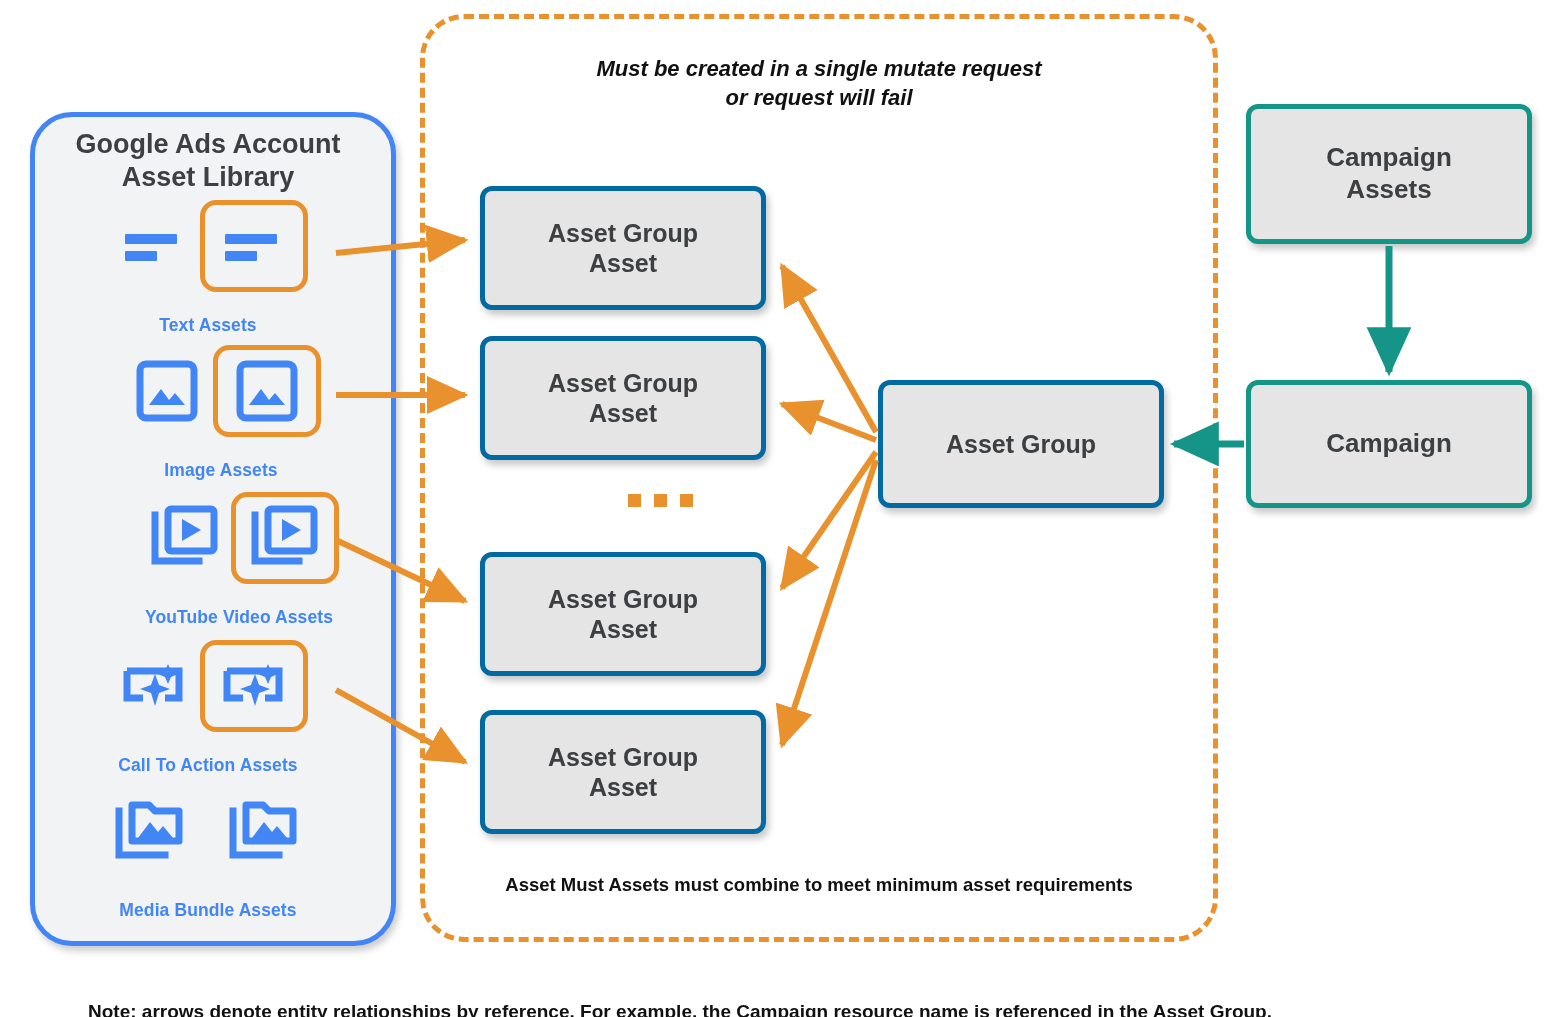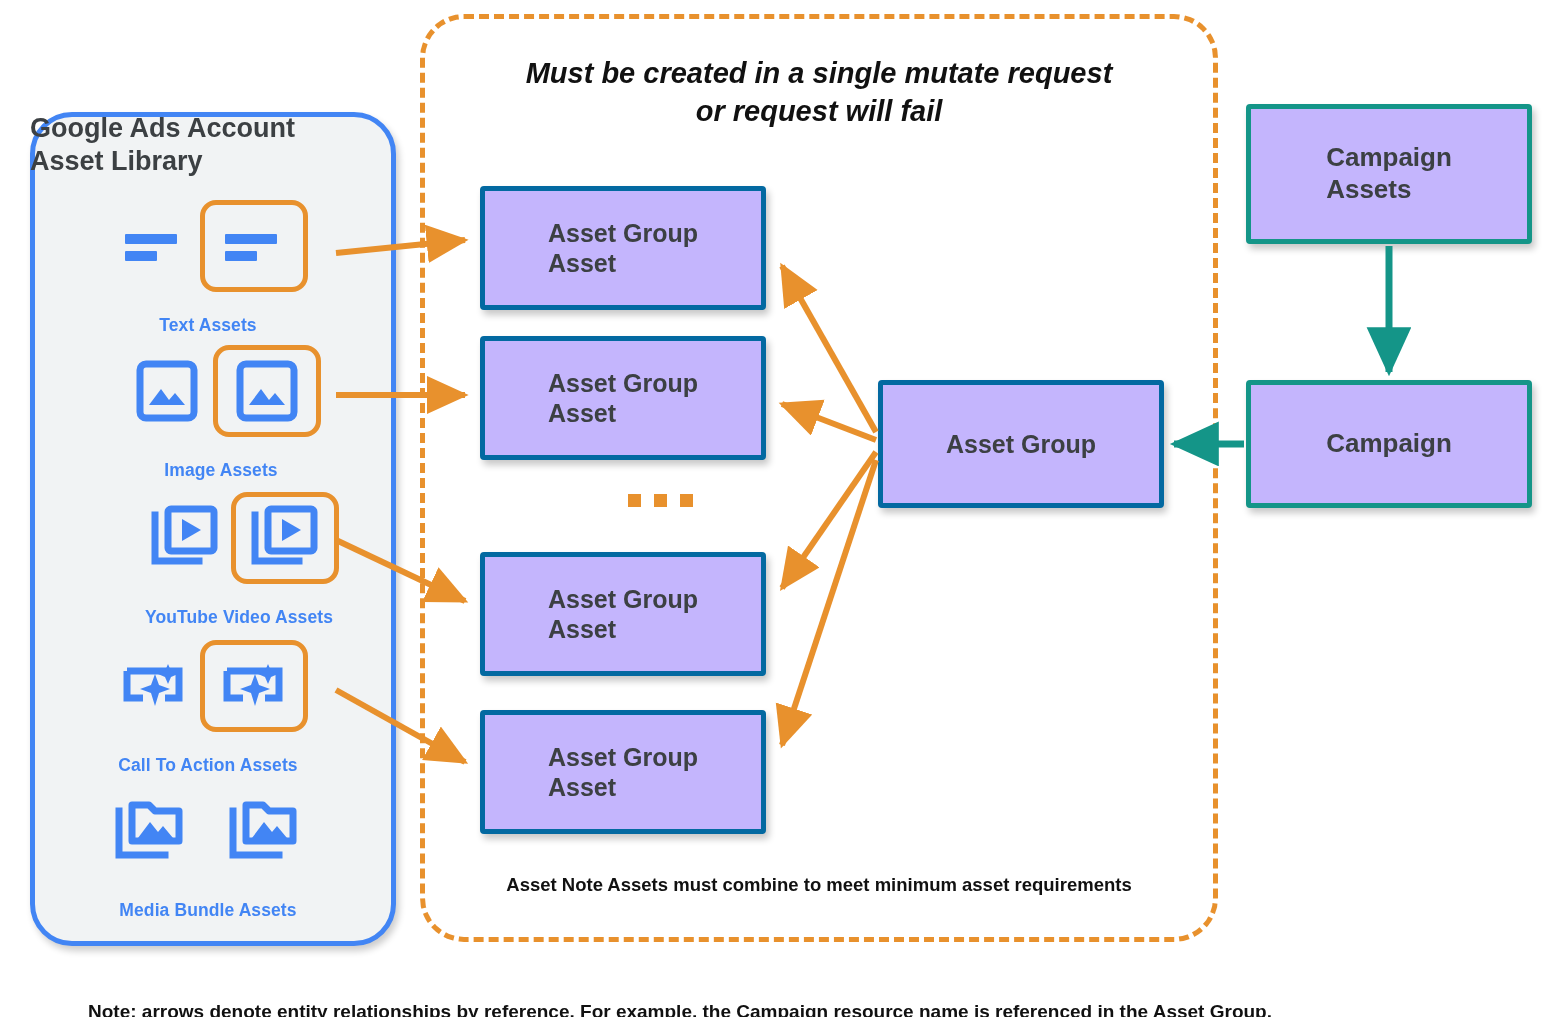--- a/index.html
+++ b/index.html
@@ -15,21 +15,21 @@
 
   
   .library-panel{
     position:absolute;left:30px;top:112px;width:356px;height:824px;
     border:5px solid #4285F4;border-radius:42px;background:#f1f3f4;
     box-shadow:3px 5px 7px rgba(0,0,0,.20);
     z-index:2;
   }
   .library-title{
     position:absolute;left:30px;top:112px;width:356px;
-    
+    text-align:center;margin-top:16px;
     font-size:27px;font-weight:bold;line-height:1.22;color:#3c4043;
     z-index:4;
   }
   .asset-row{position:absolute;left:30px;width:356px;z-index:4;}
   .asset-icons{
     height:92px;display:flex;align-items:center;justify-content:center;gap:0px;
   }
   .icon-slot{width:92px;height:92px;display:flex;align-items:center;justify-content:center;}
   .icon-slot.boxed{
     border:5px solid #E8912D;border-radius:16px;box-sizing:border-box;
@@ -41,33 +41,33 @@
   }
 
   
   .mutate-box{
     position:absolute;left:420px;top:14px;width:798px;height:928px;
     border:5px dashed #E8912D;border-radius:44px;background:transparent;
     box-sizing:border-box;z-index:1;
   }
   .mutate-heading{
     position:absolute;left:430px;top:54px;width:778px;text-align:center;
-    font-size:29px;font-weight:bold;font-style:italic;color:#111111;
+    font-size:22px;font-weight:bold;font-style:italic;color:#111111;
     line-height:1.32;z-index:3;
   }
   .mutate-footnote{
     position:absolute;left:430px;top:874px;width:778px;text-align:center;
     font-size:18.5px;font-weight:bold;color:#111111;z-index:3;
   }
 
   
   .node{
-    position:absolute;background:#c4b5fd;box-sizing:border-box;
-    display:flex;align-items:center;justify-content:center;text-align:left;
-    border-radius:4px;box-shadow:3px 5px 7px rgba(0,0,0,.22);
+    position:absolute;background:#e5e5e5;box-sizing:border-box;
+    display:flex;align-items:center;justify-content:center;text-align:center;
+    border-radius:12px;box-shadow:3px 5px 7px rgba(0,0,0,.22);
     font-weight:bold;color:#3c4043;line-height:1.22;z-index:4;
   }
   .node.orange{border:5px solid #0369a1;}
   .node.teal{border:5px solid #149588;}
 
   .aga{width:286px;height:124px;font-size:25px;left:480px;}
   .aga-1{top:186px;}
   .aga-2{top:336px;}
   .aga-3{top:552px;}
   .aga-4{top:710px;}
@@ -259,21 +259,21 @@
     </div>
   </div>
 
   <div class="node orange aga aga-4">
     <div>
       <div>Asset Group</div>
       <div>Asset</div>
     </div>
   </div>
 
-  <div class="mutate-footnote">Asset Note Assets must combine to meet minimum asset requirements</div>
+  <div class="mutate-footnote">Asset Must Assets must combine to meet minimum asset requirements</div>
 
   <div class="node orange asset-group-node">
     <div>Asset Group</div>
   </div>
 
   <div class="node teal campaign-budget-node">
     <div>
       <div>Campaign</div>
       <div>Assets</div>
     </div>

